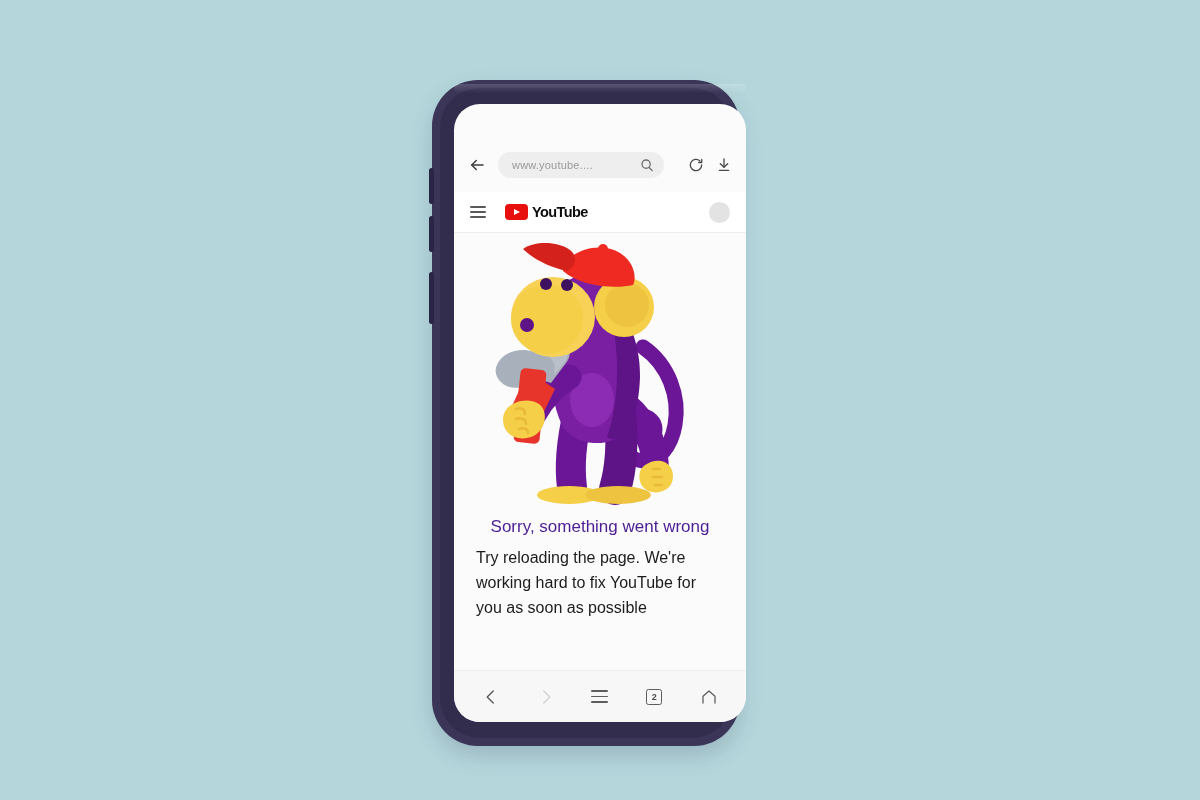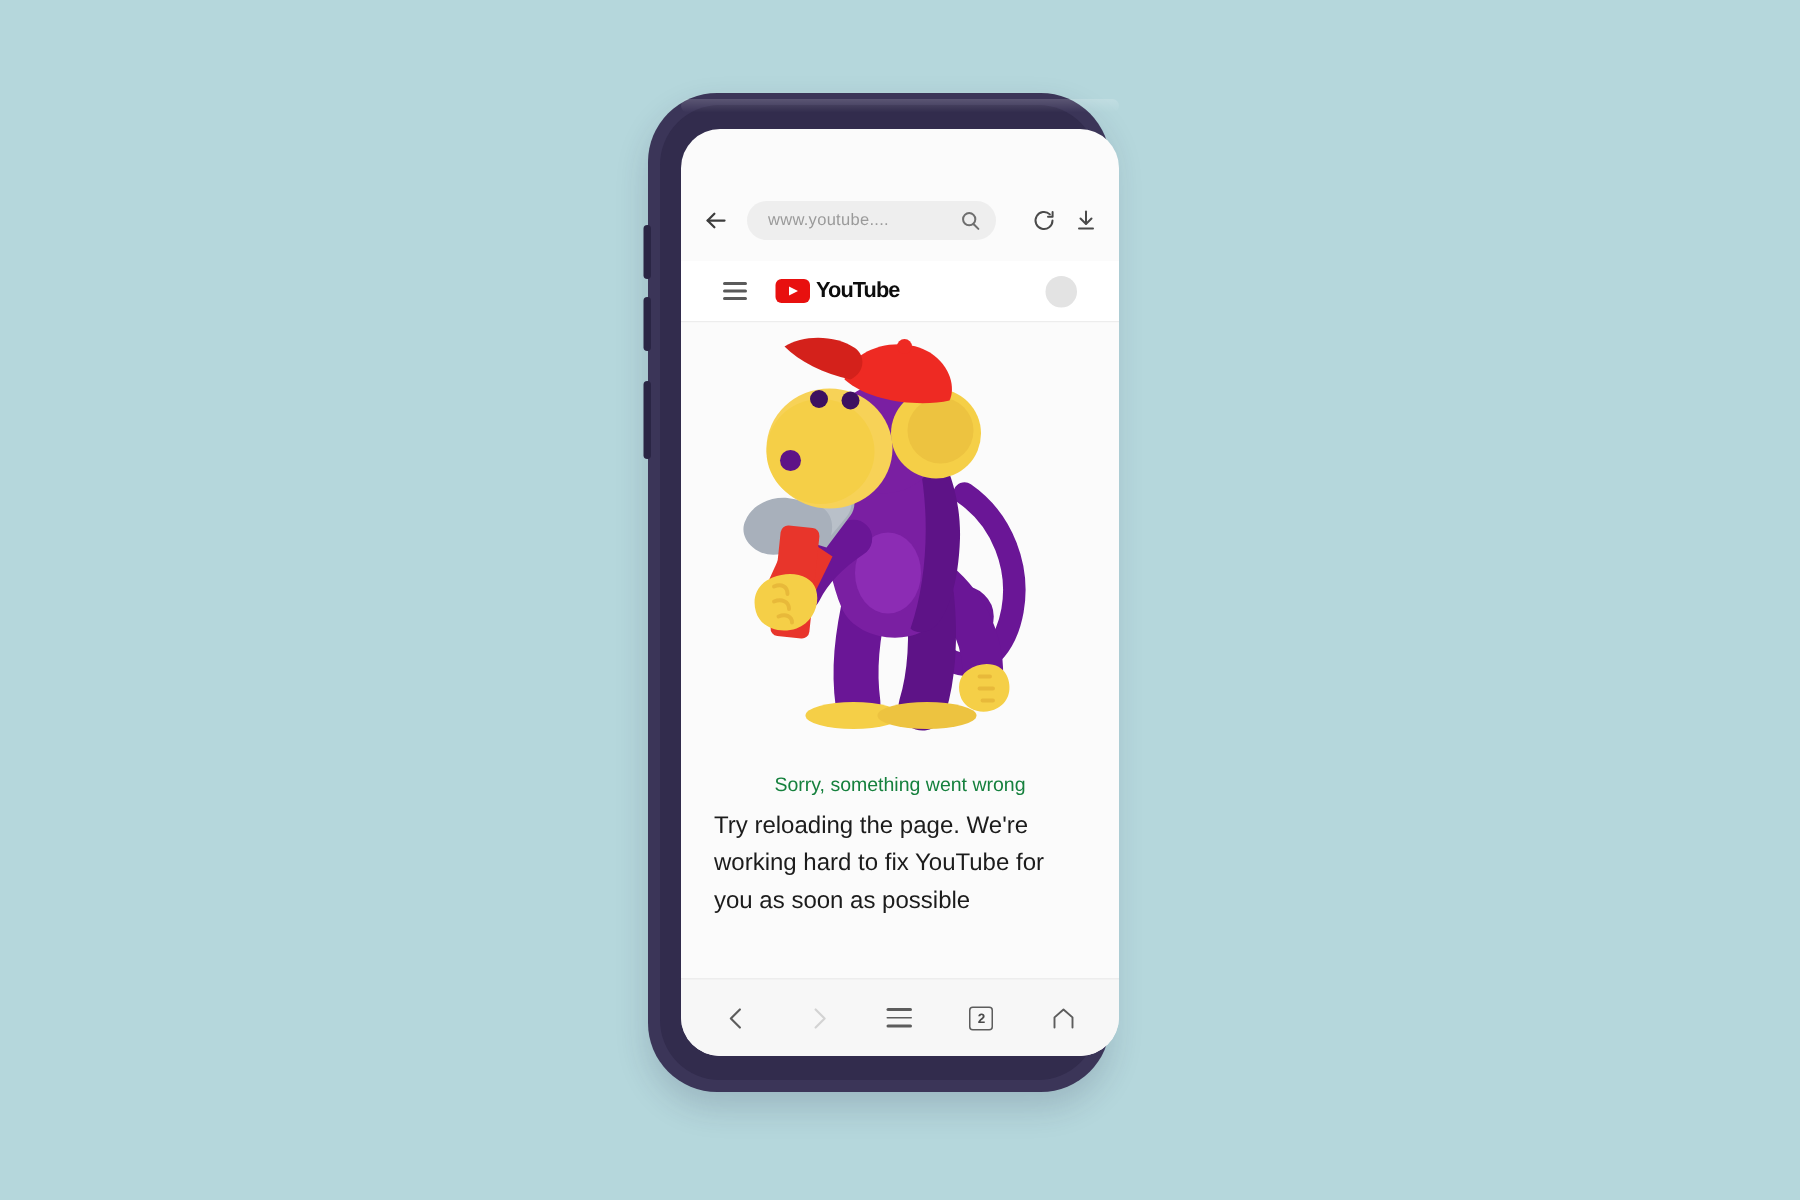--- a/index.html
+++ b/index.html
@@ -12,21 +12,21 @@
 
   #stage {
     position:relative;
     width:1200px; height:800px;
     background:#b5d7dc;
   }
 
   
   #phone {
     position:absolute;
-    left:432px; top:62px;
+    left:432px; top:80px;
     width:308px; height:666px;
     background:#3b3558;
     border-radius:46px;
     box-shadow:0 10px 22px rgba(40,40,70,.18);
   }
   #phone-inner-bezel{
     position:absolute;
     left:8px; top:8px; right:8px; bottom:8px;
     background:#322c4d;
     border-radius:40px;
@@ -83,21 +83,21 @@
     letter-spacing:.2px;
     white-space:nowrap; overflow:hidden;
   }
   #url-search-icon { width:14px; height:14px; flex:0 0 14px; color:#6e6e6e; }
   .toolbar-icon { width:16px; height:16px; flex:0 0 16px; color:#4a4a4a; margin-left:12px; }
 
   
   #yt-header {
     position:absolute; left:0; top:88px; width:292px; height:40px;
     display:flex; align-items:center;
-    padding:0 28px;
+    padding:0 16px;
     background:#ffffff;
   }
   #hamburger-icon { width:16px; height:12px; flex:0 0 16px; display:flex; flex-direction:column; justify-content:space-between; }
   #hamburger-icon i { display:block; height:1.6px; background:#5a5a5a; border-radius:1px; }
   #yt-logo { display:flex; align-items:center; gap:4px; margin-left:19px; }
   #yt-play-badge {
     width:23px; height:16px;
     background:#e8100f;
     border-radius:4px;
     display:flex; align-items:center; justify-content:center;
@@ -126,23 +126,23 @@
   
   #page-content {
     position:absolute; left:0; top:129px; width:292px; height:455px;
     background:#fbfbfb;
     display:flex; flex-direction:column; align-items:center;
   }
   #monkey-wrap { margin-top:4px; width:250px; height:278px; }
   #monkey-wrap svg { display:block; width:100%; height:100%; }
 
   #error-title {
-    font-size:13px;
-    color:#15803d;
-    margin-top:18px;
+    font-size:17px;
+    color:#4c1d95;
+    margin-top:2px;
     text-align:center;
   }
   #error-subtitle {
     font-size:16px;
     color:#1c1c1c;
     line-height:1.55;
     text-align:left;
     width:248px;
     margin-top:9px;
   }

